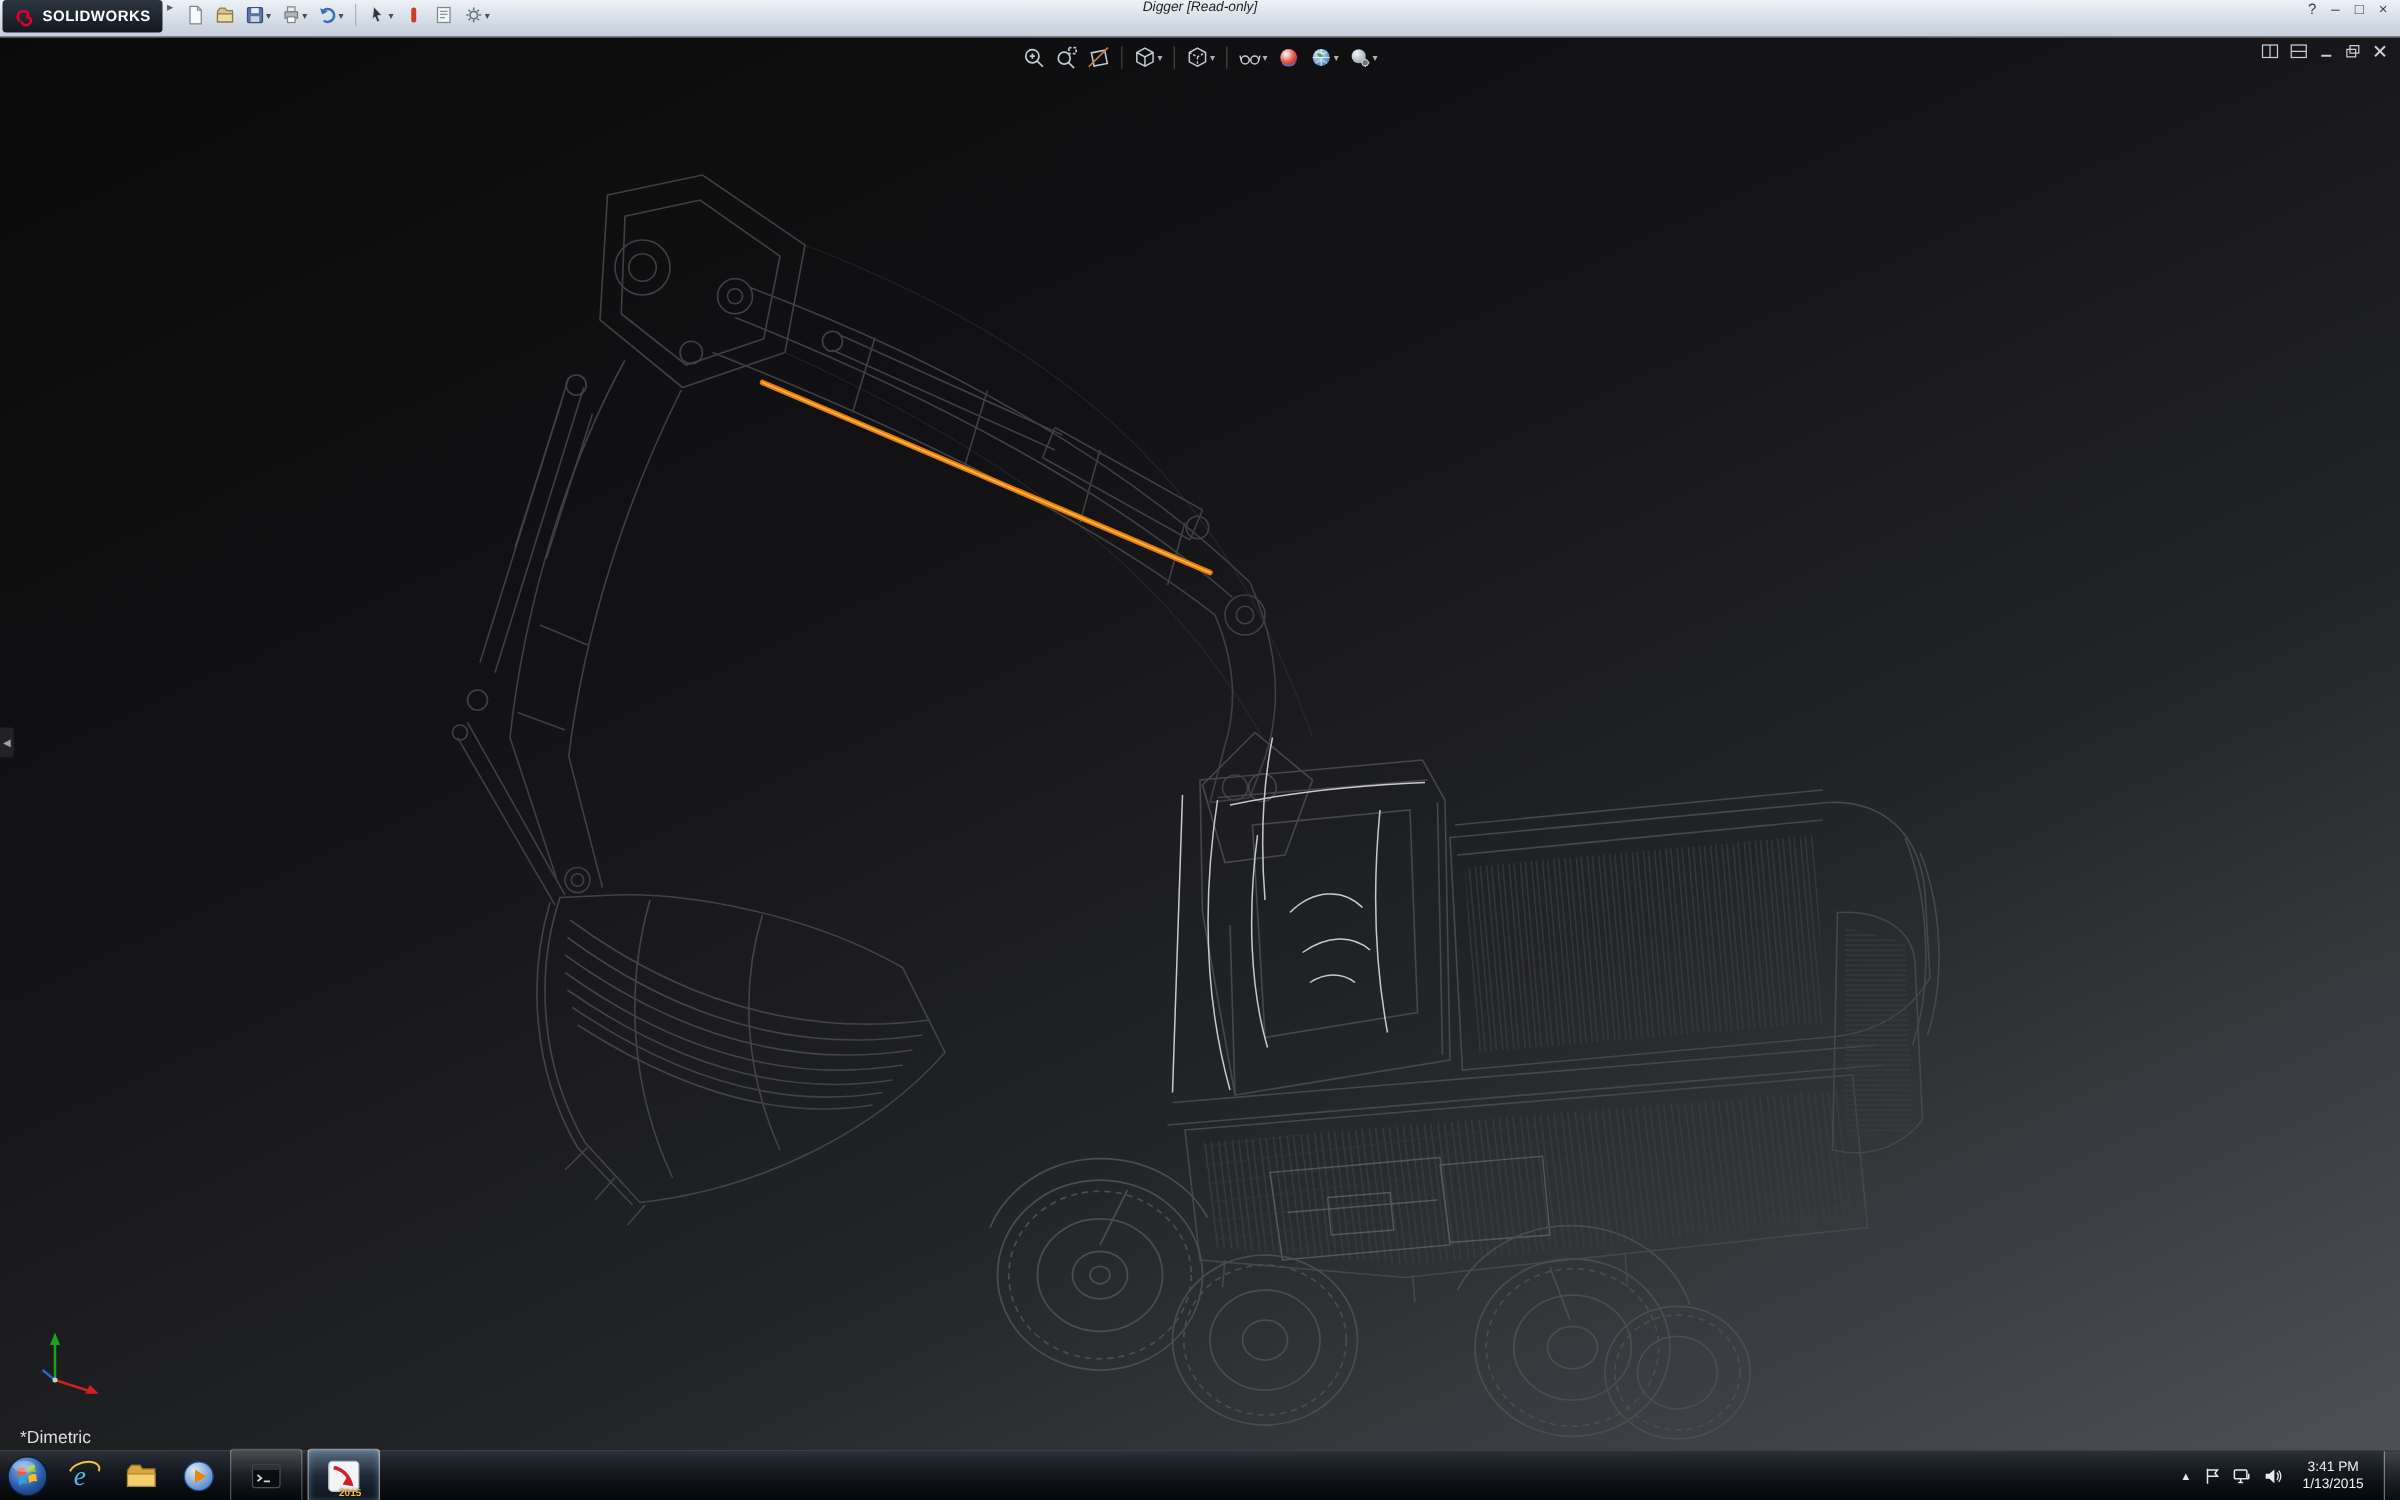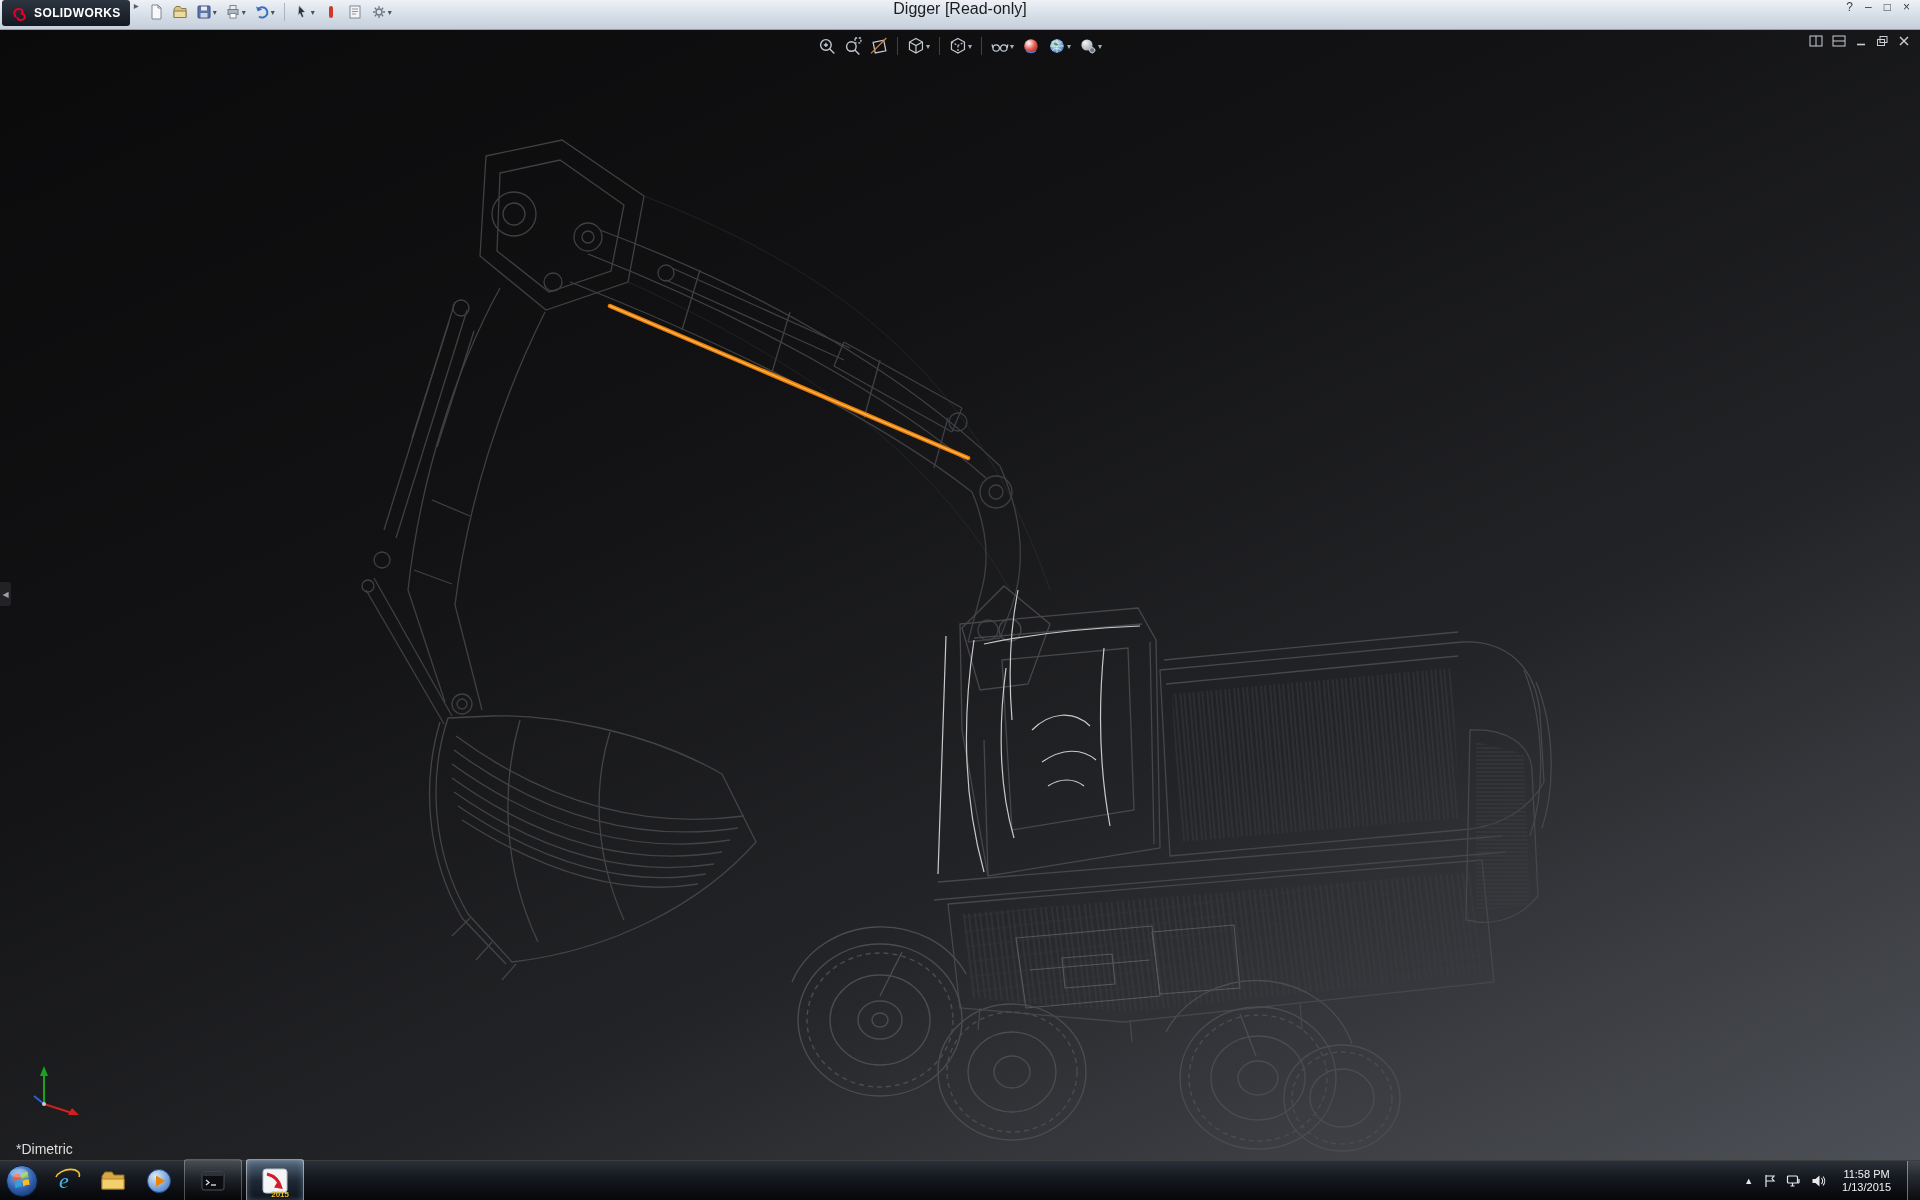--- a/index.html
+++ b/index.html
@@ -12,21 +12,21 @@
     background:linear-gradient(#eef2f7,#d7dfe8 50%,#c5cfdb);
     border-bottom:1px solid #939ead; display:flex; align-items:flex-start; z-index:30; }
   .logo-badge { height:26px; margin-left:2px; padding:0 9px; display:flex; align-items:center; gap:5px;
     background:linear-gradient(#2c3540,#131921); border-radius:3px; }
   .logo-text { color:#fff; font-weight:bold; font-size:12px; letter-spacing:.4px; }
   .flyout { color:#55606c; font-size:10px; margin:0 6px 0 4px; }
   .tb { display:flex; align-items:center; gap:2px; }
   .tb-btn { display:flex; align-items:center; height:24px; padding:0 3px; border-radius:2px; }
   .caret { font-size:8px; color:#46505c; margin-left:1px; }
   .tb-sep { width:1px; height:18px; background:#aab4c0; margin:0 4px; }
-  .win-title { position:absolute; left:50%; transform:translateX(-50%); font-size:16px; color:#1d1d1d; }
+  .win-title { position:absolute; left:50%; transform:translateX(-50%); font-size:11px; color:#1d1d1d;font-style:italic; }
   .win-controls { margin-left:auto; display:flex; align-items:center; gap:12px; padding-right:10px;
     font-size:12px; color:#3a3f45; }
   .win-controls span { cursor:default; }
 
   
   #viewport { position:absolute; top:30px; left:0; right:0; bottom:40px; overflow:hidden;
     background:linear-gradient(155deg,#0a0a0b 0%, #121214 35%, #232427 65%, #3c3e43 85%, #4d5056 100%); }
   #model { position:absolute; left:0; top:0; width:100%; height:100%; }
 
   #headsup { position:absolute; top:5px; left:50%; transform:translateX(-50%);
@@ -522,19 +522,19 @@
           <path d="M4.5,12 h4 M6.5,9 v3 M13,5 v4 M13,9 h-1.5"></path>
         </svg>
       </span>
       <span class="tray-icon">
         <svg width="15" height="14" viewBox="0 0 15 14">
           <path d="M1.5,5 h3 l4,-3.5 v11 l-4,-3.5 h-3 z" fill="#e8eaed"></path>
           <path d="M10.5,4 a5,5 0 0 1 0,6 M12,2.5 a7,7 0 0 1 0,9" stroke="#e8eaed" fill="none" stroke-width="1.1"></path>
         </svg>
       </span>
       <div class="clock">
-        <div>11:58 PM</div>
+        <div>3:41 PM</div>
         <div>1/13/2015</div>
       </div>
       <div class="showdesk"></div>
     </div>
   </footer>
 </div>
 
 </body></html>

